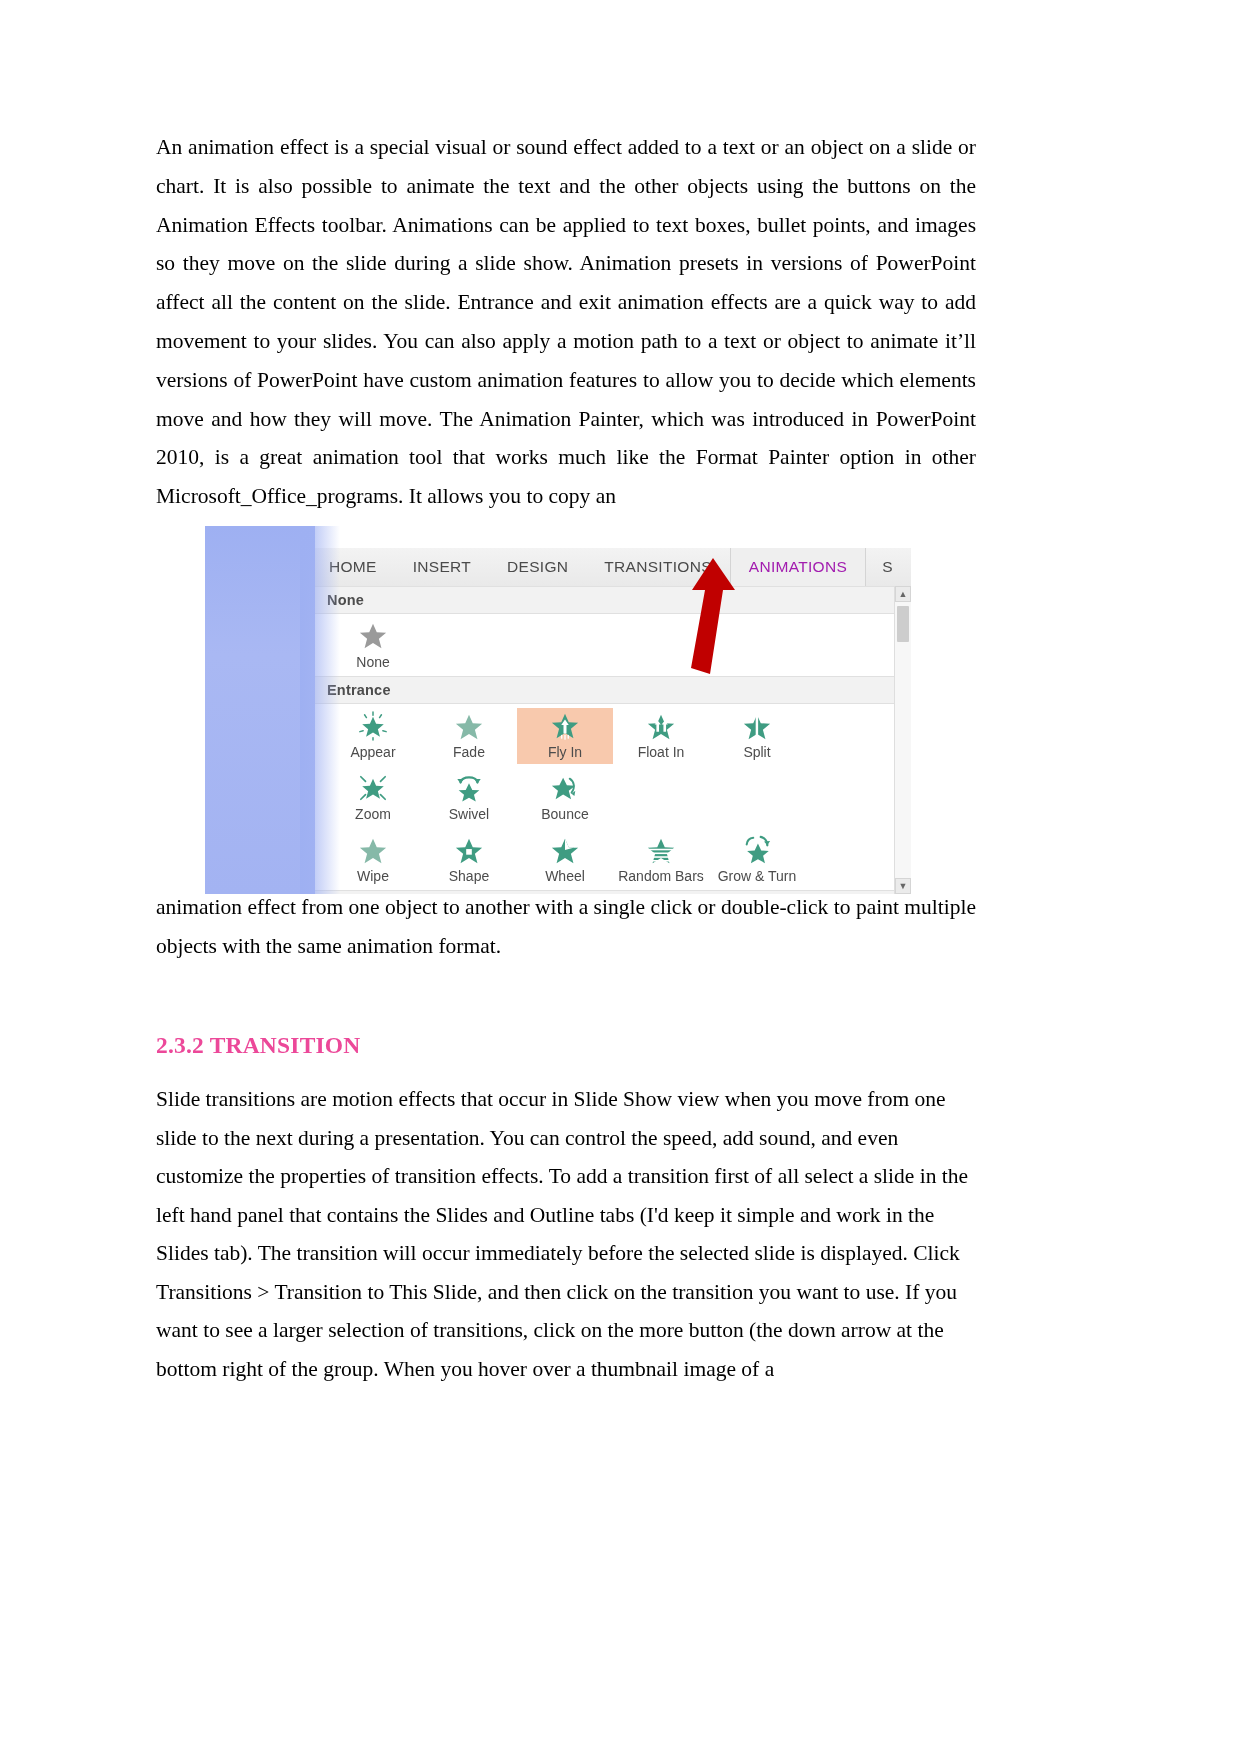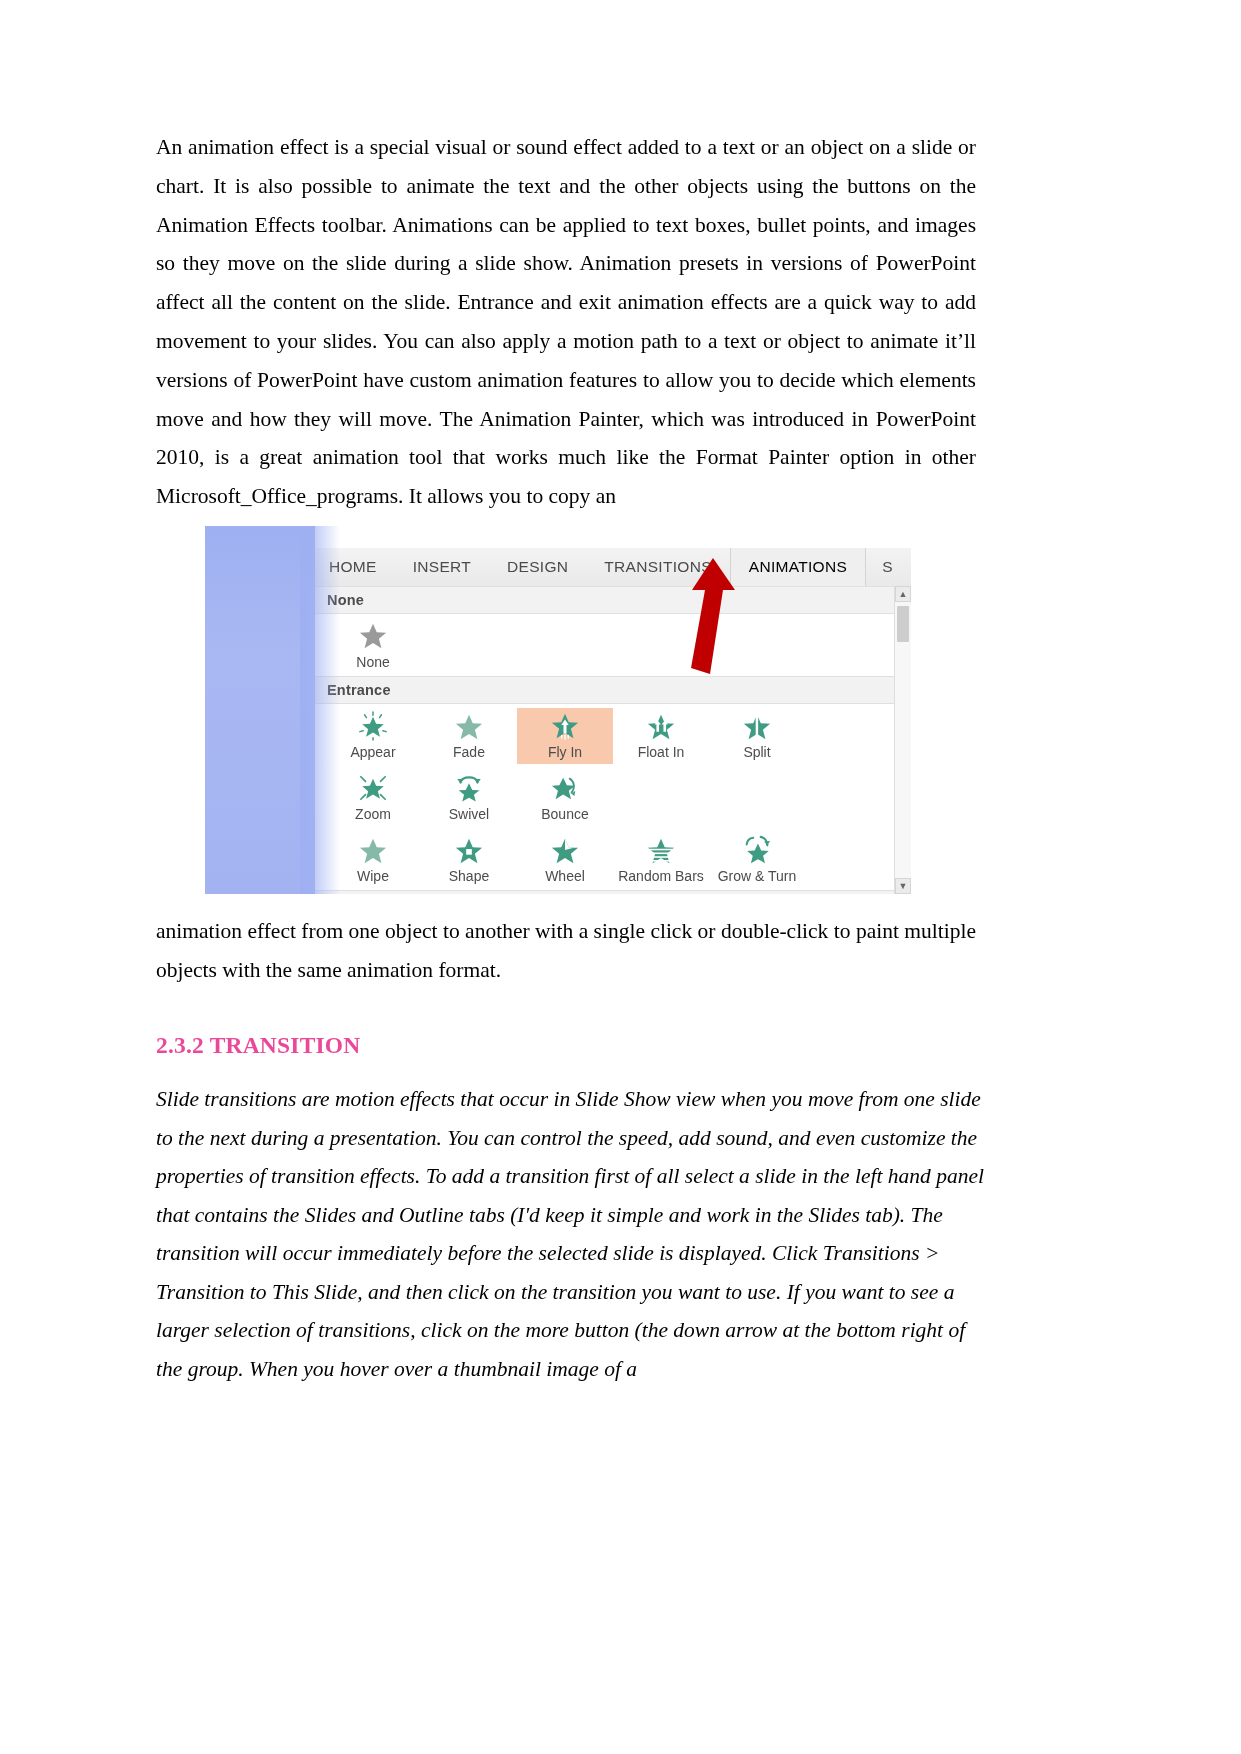--- a/index.html
+++ b/index.html
@@ -44,42 +44,41 @@
     text-align: left;
     font-size: 21.5px;
     line-height: 38.5px;
     margin: 0;
     color: #000;
   }
 
   .para-tail {
     position: absolute;
     left: 156px;
-    top: 912px;
+    top: 888px;
     width: 820px;
   }
 
   h2.section-head {
     position: absolute;
     left: 156px;
     top: 1032px;
     margin: 0;
     font-size: 23.5px;
     font-weight: bold;
     letter-spacing: 0.2px;
     color: #ec4899;
     font-family: "Liberation Serif", "DejaVu Serif", serif;
   }
 
   .para-transition {
     position: absolute;
     left: 156px;
     top: 1080px;
     width: 830px;
-    font-style: italic;
   }
 
   .page-number {
     position: absolute;
     left: 0;
     top: 1438px;
     width: 1241px;
     text-align: center;
     font-size: 20px;
     color: #000;
@@ -140,21 +139,21 @@
     font-size: 15.5px;
     color: #4a4a4a;
     padding: 0 18px;
     height: 38px;
     line-height: 38px;
     letter-spacing: 0.3px;
     white-space: nowrap;
   }
   .ribbon-tab.first { padding-left: 14px; }
   .ribbon-tab.active {
-    color: #000000;
+    color: #a21caf;
     background: #efefef;
     border-left: 1px solid #d4d4d4;
     border-right: 1px solid #d4d4d4;
     position: relative;
   }
   .ribbon-tab.truncated {
     padding-left: 16px;
     padding-right: 0;
   }
 

